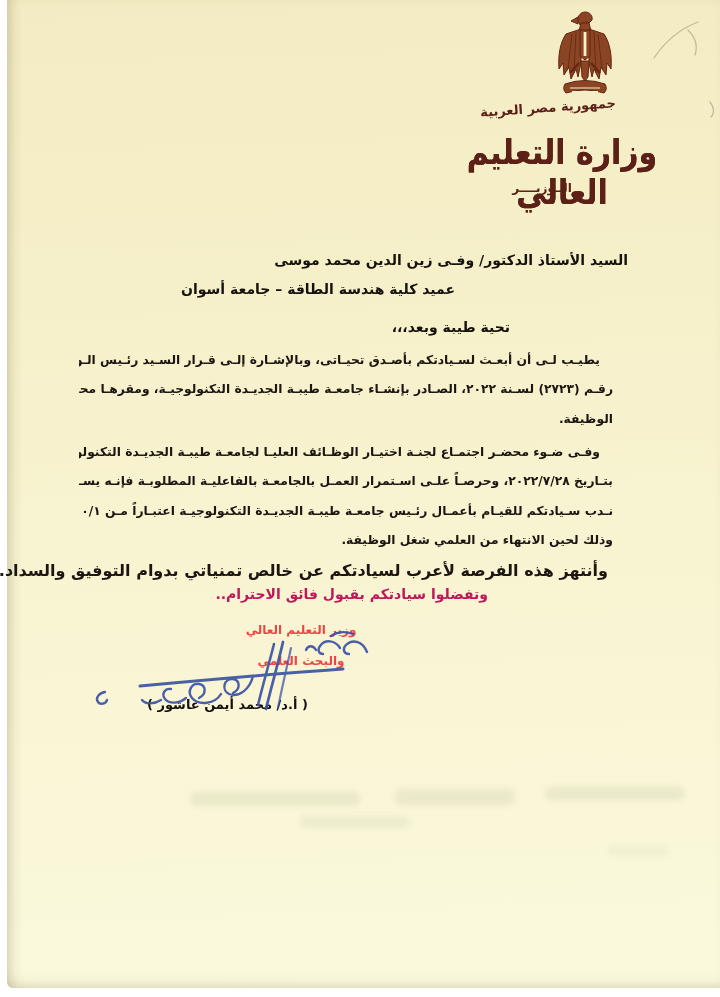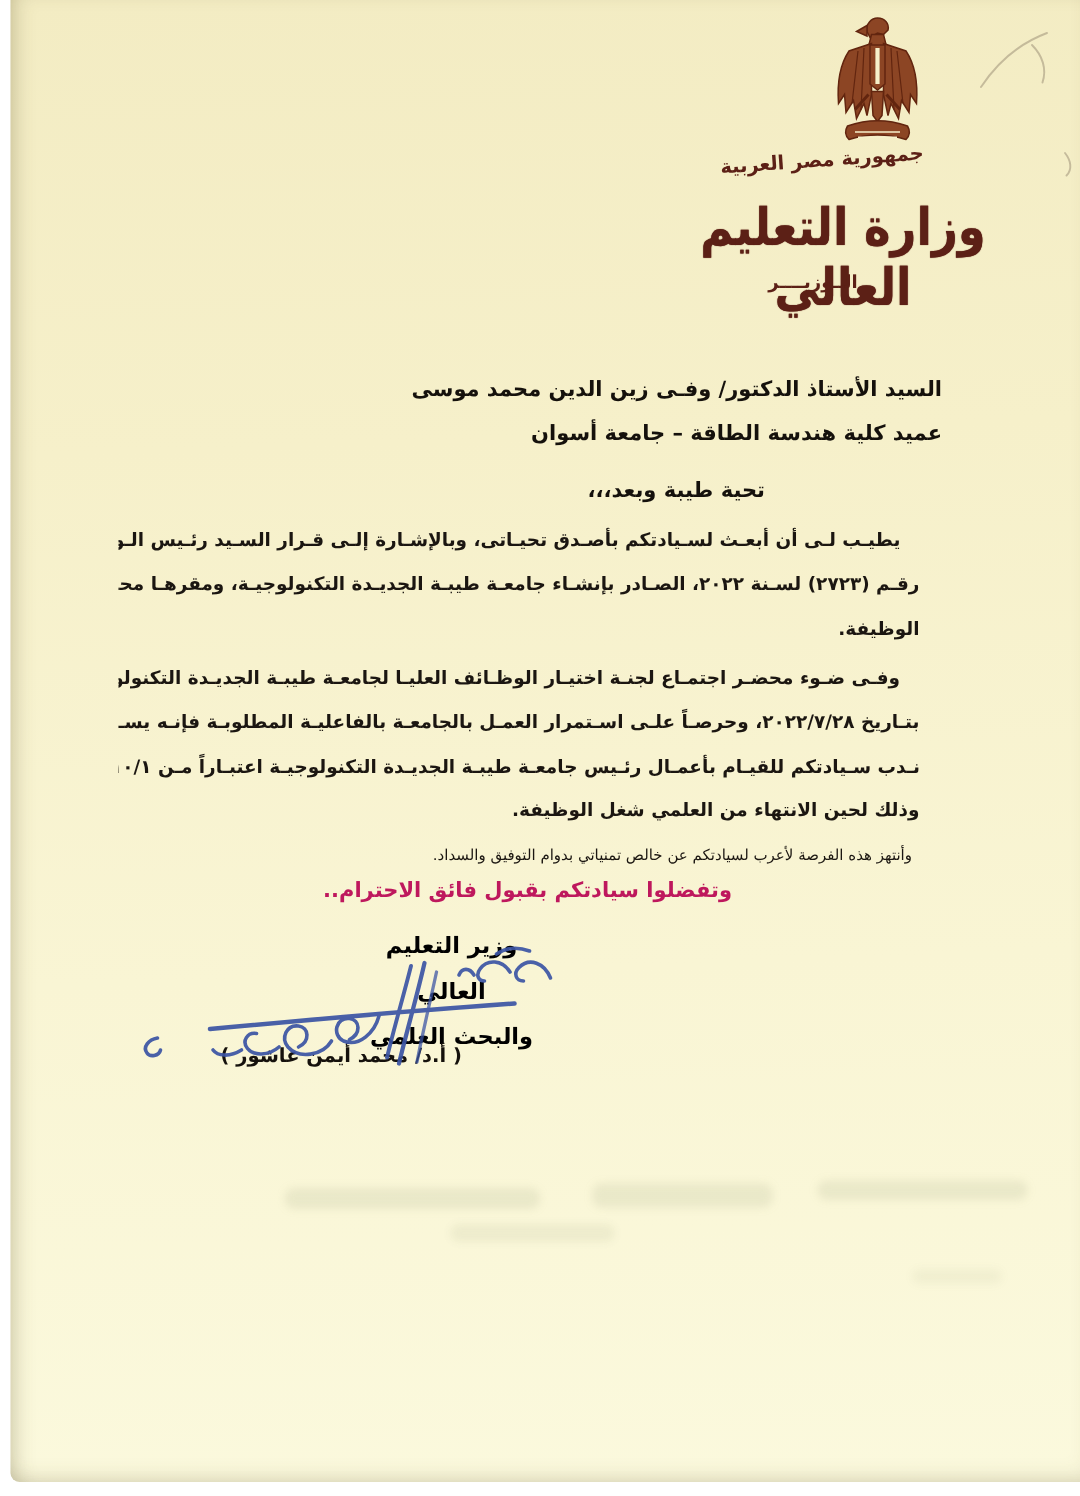--- a/index.html
+++ b/index.html
@@ -16,33 +16,33 @@
   .ministry-callig{position:absolute;left:430px;top:132px;width:264px;text-align:center;
          font-size:30px;font-weight:bold;color:#5c2016;direction:rtl;letter-spacing:-1px;
          transform:scaleY(1.15);transform-origin:top center;
          text-shadow:0 0 .6px #5c2016;}
   .minister-title{position:absolute;left:458px;top:181px;width:168px;text-align:center;
          font-size:12px;font-weight:bold;color:#5c2016;direction:rtl;letter-spacing:1px;}
   
   .rtl{direction:rtl;unicode-bidi:embed;}
   .recipient{position:absolute;right:92px;top:246px;text-align:right;color:#15110c;
          font-weight:bold;font-size:14px;line-height:29px;}
-  .recipient .pos{}
+  .recipient .pos{margin-right:173px;}
   .salutation{position:absolute;right:210px;top:319px;font-weight:bold;font-size:14px;color:#15110c;}
   .para{position:absolute;right:107px;width:534px;color:#1b1611;font-size:12.3px;font-weight:bold;}
   .jline{height:29.4px;line-height:29.4px;text-align:justify;text-align-last:justify;
          white-space:nowrap;overflow:hidden;}
   .jline.last{text-align:right;text-align-last:right;}
   .jline.indent{padding-right:13px;}
-  .closing-wishes{position:absolute;right:112px;top:556px;font-size:10px;font-weight:normal;
+  .closing-wishes{position:absolute;right:112px;top:556px;font-size:16px;font-weight:bold;
          color:#1b1611;line-height:29.4px;white-space:nowrap;}
   .closing-respect{position:absolute;right:232px;top:586px;font-size:14px;font-weight:bold;color:#be185d;}
   
   .sig-titles{position:absolute;left:240px;top:615px;width:122px;text-align:center;direction:rtl;
-         font-weight:bold;font-size:15px;line-height:30.5px;color:#000000;}
+         font-weight:bold;font-size:12px;line-height:30.5px;color:#ef4444;}
   .sig-name{position:absolute;left:147px;top:697px;direction:rtl;font-weight:bold;
          font-size:13px;color:#15110c;white-space:nowrap;}
   .sig-ink{position:absolute;left:85px;top:612px;width:290px;height:115px;pointer-events:none;}
   
   .ghost{position:absolute;background:rgba(135,140,100,0.13);filter:blur(3px);border-radius:6px;}
   .pencil{position:absolute;left:640px;top:6px;width:80px;height:115px;}
 </style>
 </head>
 <body>
 

